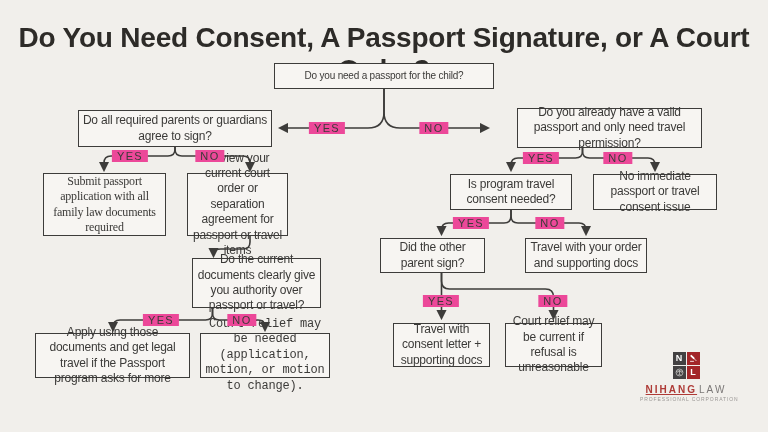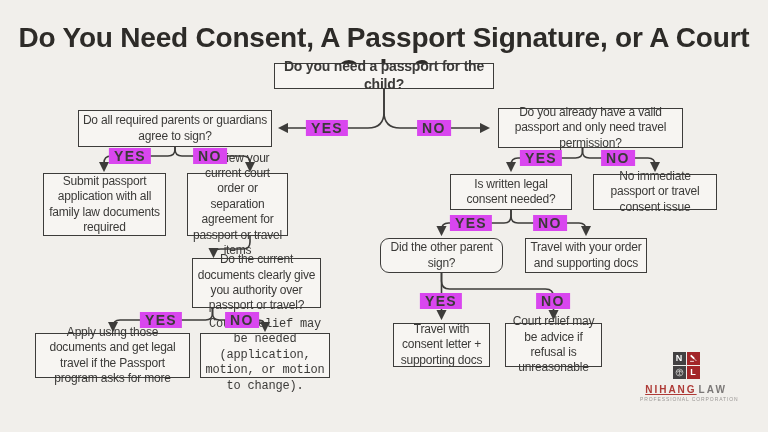--- a/index.html
+++ b/index.html
@@ -14,39 +14,39 @@
     font-size:28px;font-weight:700;letter-spacing:-0.2px;color:#2d2b28;
   }
   .flow-svg{position:absolute;left:0;top:0;z-index:1;}
   .node{
     position:absolute;box-sizing:border-box;z-index:2;
     border:1.5px solid #3d3c3a;background:#f7f5f2;
     display:flex;align-items:center;justify-content:center;
     text-align:center;font-size:12px;line-height:1.28;letter-spacing:-0.2px;
     padding:2px 3px;
   }
-  .node.bold{font-weight:700;font-size:14px;}
+  .node.bold{font-weight:400;font-size:10px;}
   .edge-label{
     position:absolute;z-index:3;transform:translate(-50%,-50%);
-    background:#d946ef;color:#3b3a38;
-    font-size:14px;font-weight:700;letter-spacing:1.4px;
+    background:#ec4899;color:#3b3a38;
+    font-size:11px;font-weight:400;letter-spacing:1.4px;
     padding:0 5px;white-space:nowrap;
   }
   .logo{position:absolute;left:640px;top:352px;width:92px;z-index:2;text-align:center;}
   .logo-tiles{
     display:grid;grid-template-columns:13px 13px;grid-auto-rows:13px;gap:1px;
     width:27px;margin:0 auto;
   }
   .tile{display:flex;align-items:center;justify-content:center;
     font-size:9px;font-weight:700;color:#ffffff;line-height:1;}
   .tile.dark{background:#434142;}
   .tile.red{background:#a32629;}
   .logo-name{margin-top:5px;font-size:10px;letter-spacing:2px;white-space:nowrap;}
   .logo-name .primary{color:#ae3a36;font-weight:700;text-decoration:underline;}
-  .logo-name .secondary{color:#7b7877;font-weight:700;margin-left:2px;}
+  .logo-name .secondary{color:#7b7877;font-weight:400;margin-left:2px;}
   .logo-sub{margin-top:1px;font-size:5px;letter-spacing:0.9px;color:#9a9795;white-space:nowrap;}
 </style>
 </head>
 <body>
 
 <div class="title">Do You Need Consent, A Passport Signature, or A Court Order?</div>
 
 <svg class="flow-svg" width="768" height="432" viewBox="0 0 768 432">
   <defs>
     <marker id="arrow" viewBox="0 0 10 10" refX="7" refY="5" markerWidth="6.5" markerHeight="6.5" orient="auto-start-reverse">
@@ -67,43 +67,43 @@
     <path marker-end="url(#arrow)" d="M511,210 V216 Q511,223 518,223 H579 Q586,223 586,230 V233"></path>
     <path marker-end="url(#arrow)" d="M441.5,273 V317"></path>
     <path marker-end="url(#arrow)" d="M441.5,273 V281 Q441.5,289 449.5,289 H545.5 Q553.5,289 553.5,297 V317"></path>
   </g>
 </svg>
 
 <div class="node bold" style="left:274px;top:63px;width:220px;height:26px;">Do you need a passport for the child?</div>
 
 <div class="node" style="left:78px;top:110px;width:194px;height:37px;">Do all required parents or guardians agree to sign?</div>
 
-<div class="node" style="left:43px;top:173px;width:123px;height:63px;">Submit passport application with all family law documents required</div>
+<div class="node" style="left:43px;top:173px;width:123px;height:63px;font-family:Liberation Serif, serif;">Submit passport application with all family law documents required</div>
 
 <div class="node" style="left:187px;top:173px;width:101px;height:63px;">Review your current court order or separation agreement for passport or travel items</div>
 
 <div class="node" style="left:148px;top:258px;width:129px;height:50px;margin-left:44px;">Do the current documents clearly give you authority over passport or travel?</div>
 
 <div class="node" style="left:35px;top:333px;width:155px;height:45px;">Apply using those documents and get legal travel if the Passport program asks for more</div>
 
 <div class="node" style="left:200px;top:333px;width:130px;height:45px;font-family:Liberation Mono, monospace;">Court relief may be needed (application, motion, or motion to change).</div>
 
-<div class="node" style="left:498px;top:108px;width:185px;height:40px;">Do you already have a valid passport and only need travel permission?</div>
+<div class="node" style="left:517px;top:108px;width:185px;height:40px;">Do you already have a valid passport and only need travel permission?</div>
 
-<div class="node" style="left:450px;top:174px;width:122px;height:36px;">Is written legal consent needed?</div>
+<div class="node" style="left:450px;top:174px;width:122px;height:36px;">Is program travel consent needed?</div>
 
 <div class="node" style="left:593px;top:174px;width:124px;height:36px;">No immediate passport or travel consent issue</div>
 
-<div class="node" style="left:380px;top:238px;width:123px;height:35px;border-radius:9px;">Did the other parent sign?</div>
+<div class="node" style="left:380px;top:238px;width:105px;height:35px;">Did the other parent sign?</div>
 
 <div class="node" style="left:525px;top:238px;width:122px;height:35px;">Travel with your order and supporting docs</div>
 
 <div class="node" style="left:393px;top:323px;width:97px;height:44px;">Travel with consent letter + supporting docs</div>
 
-<div class="node" style="left:505px;top:323px;width:97px;height:44px;">Court relief may be advice if refusal is unreasonable</div>
+<div class="node" style="left:505px;top:323px;width:97px;height:44px;">Court relief may be current if refusal is unreasonable</div>
 
 <div class="edge-label" style="left:327px;top:128px;">YES</div>
 <div class="edge-label" style="left:434px;top:128px;">NO</div>
 <div class="edge-label" style="left:130px;top:156px;">YES</div>
 <div class="edge-label" style="left:210px;top:156px;">NO</div>
 <div class="edge-label" style="left:161px;top:320px;">YES</div>
 <div class="edge-label" style="left:242px;top:320px;">NO</div>
 <div class="edge-label" style="left:541px;top:158px;">YES</div>
 <div class="edge-label" style="left:618px;top:158px;">NO</div>
 <div class="edge-label" style="left:471px;top:223px;">YES</div>

